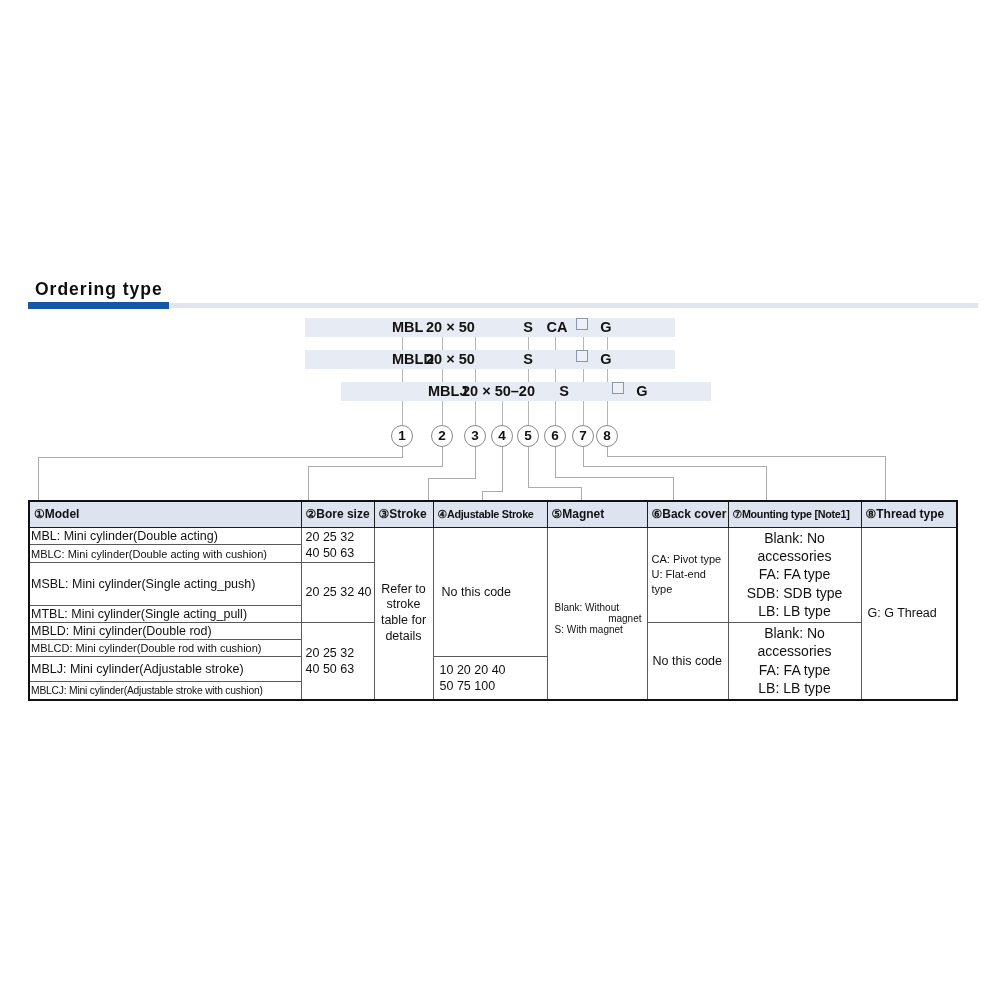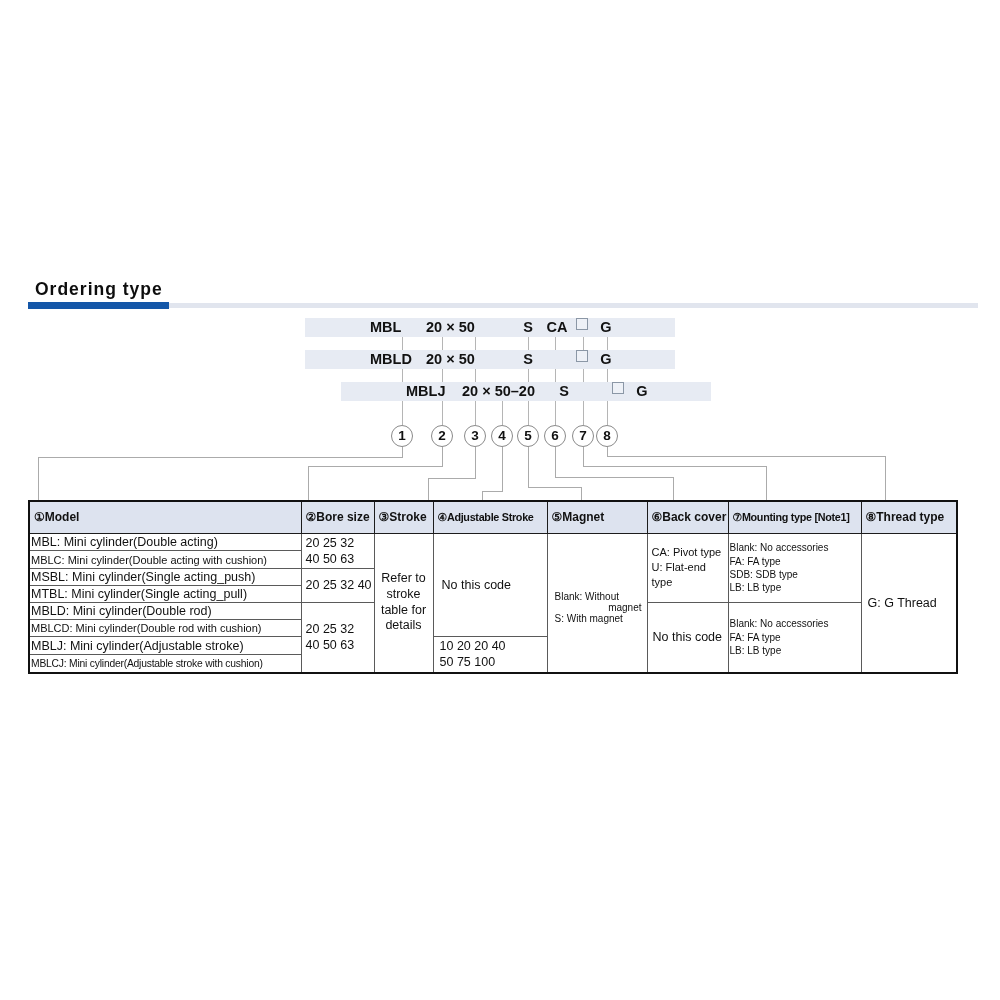--- a/index.html
+++ b/index.html
@@ -8,55 +8,55 @@
 
   
   .title{position:absolute;left:35px;top:279px;font-size:17.5px;font-weight:bold;
          letter-spacing:1px;color:#0d0d0d;}
   .rule-dark{position:absolute;left:28px;top:302px;width:141px;height:7px;background:#1457a8;}
   .rule-light{position:absolute;left:169px;top:303px;width:809px;height:5px;background:#e1e5ee;}
 
   
   .code-bar{position:absolute;left:305px;width:370px;height:19px;background:#e7ebf3;}
   .code-bar span{position:absolute;top:0;line-height:19px;font-weight:bold;font-size:14.5px;white-space:nowrap;}
-  .cb-model{left:65px;}
+  .cb-model{left:87px;}
   .cb-size{left:121px;}
   .cb-center{transform:translateX(-50%);}
   .cb-box{position:absolute;left:271px;top:3px;width:12px;height:12px;border:1.5px solid #8b97a6;background:#eef1f7;box-sizing:border-box;}
 
   
   .tick{position:absolute;width:1px;background:#b5b5b5;}
   .cl{position:absolute;background:#ababab;}
 
   
   .marker{position:absolute;top:425px;width:22px;height:22px;border:1.2px solid #8a8a8a;border-radius:50%;
           background:#fff;box-sizing:border-box;text-align:center;line-height:19px;
           font-size:13.5px;font-weight:bold;z-index:2;}
 
   
   .otable{position:absolute;left:28px;top:500px;border-collapse:collapse;table-layout:fixed;
           width:928px;}
   .otable th,.otable td{box-sizing:border-box;overflow:hidden;}
   .otable th{background:#dde3ef;font-size:12px;font-weight:bold;text-align:left;
-             padding:0 0 0 4px;border:1.4px solid #1c1c1c;height:32px;white-space:nowrap;}
+             padding:0 0 0 4px;border:1.4px solid #1c1c1c;height:26px;white-space:nowrap;}
   .otable th.hc{font-size:10.8px;letter-spacing:-0.3px;}
   .otable td{border:1px solid #5a5a5a;height:17px;vertical-align:middle;background:#fff;}
   .otable{border:2px solid #111;}
   td.model{font-size:12.5px;white-space:nowrap;}
   td.cond{font-size:11px;}
   td.xcond{font-size:10.3px;letter-spacing:-0.2px;}
   td.bore{font-size:12.5px;padding-left:4px;white-space:pre-line;line-height:1.3;}
   td.stroke{font-size:12.5px;text-align:center;white-space:pre-line;line-height:1.25;}
   td.adjtop{font-size:12.5px;padding-left:8px;}
   td.adjbot{font-size:12.5px;padding-left:6px;white-space:pre-line;line-height:1.3;}
   td.magnet{font-size:10px;padding:10px 5px 0 7px;}
   td.magnet .mg2{text-align:right;}
   td.bctop{font-size:11px;padding-left:4px;white-space:pre-line;line-height:1.35;}
   td.bcbot{font-size:12.5px;padding-left:5px;}
-  td.mount{font-size:10px;white-space:pre-line;line-height:1.32;}
+  td.mount{font-size:14px;white-space:pre-line;line-height:1.32;text-align:center;}
   td.thread{font-size:12.5px;padding-left:6px;}
 
   .note{position:absolute;left:28px;top:664px;font-size:12.5px;color:#111;}
 </style>
 </head>
 <body>
 
 <div class="page">
 
   <div class="title">Ordering type</div>

